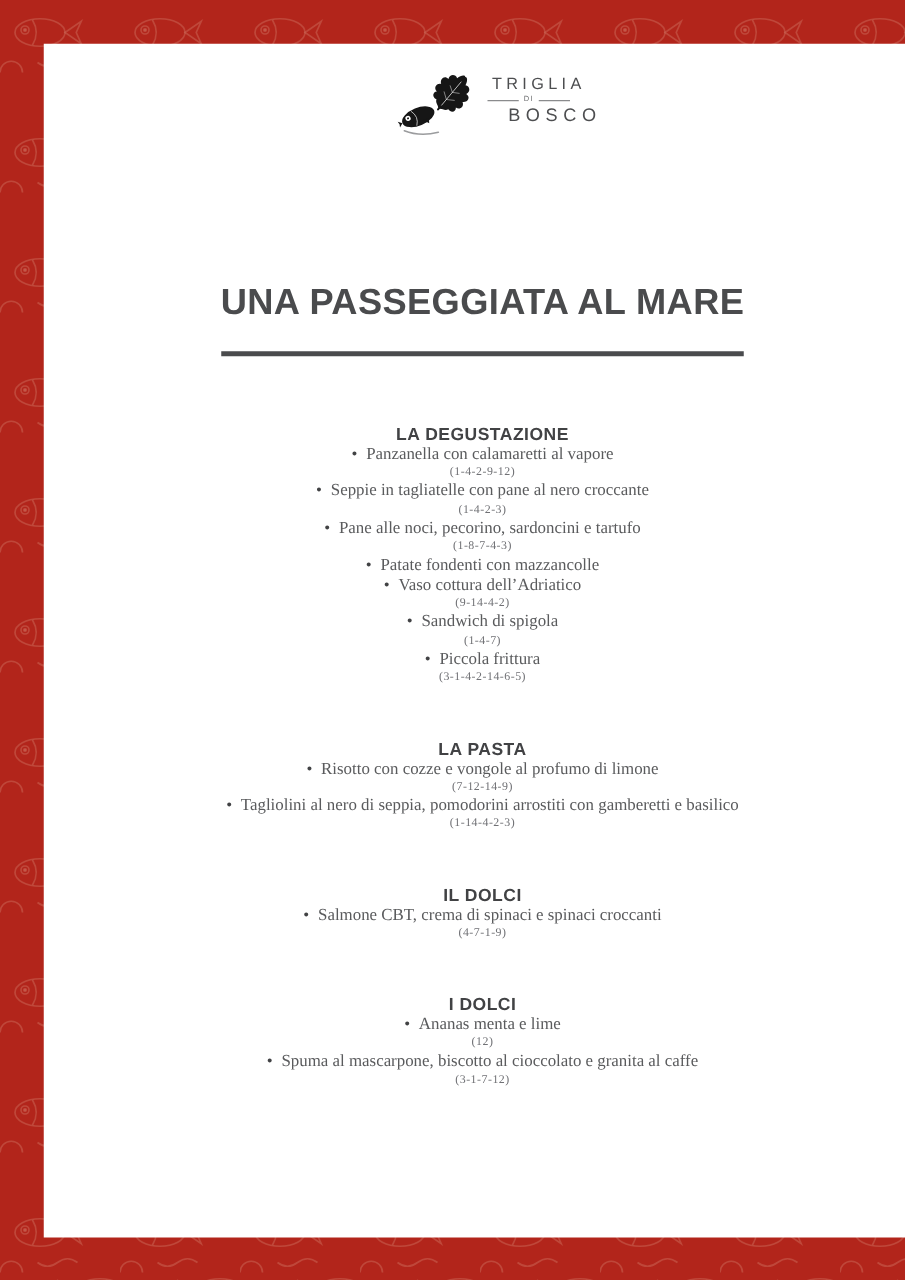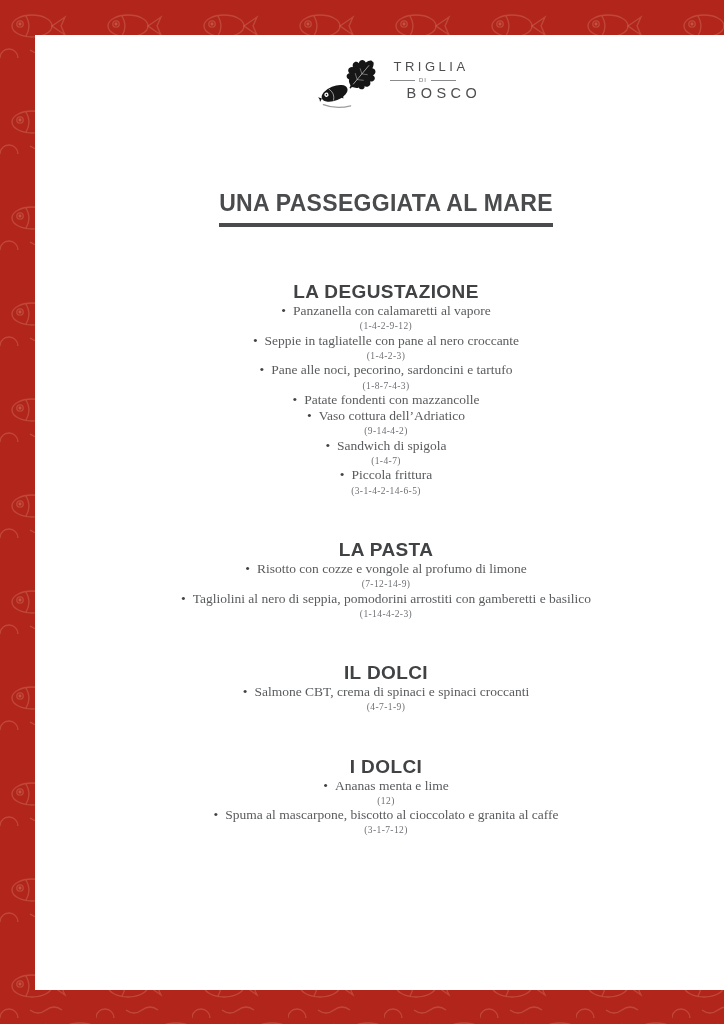--- a/index.html
+++ b/index.html
@@ -17,30 +17,30 @@
   .logo{margin-top:17px;display:flex;align-items:center;justify-content:center;gap:12px;}
   .logo-mark{width:62px;height:58px;flex:0 0 auto;}
   .logo-text{display:flex;flex-direction:column;align-items:stretch;width:66px;color:#4d4e50;}
   .logo-top{font-size:13px;letter-spacing:3.5px;text-indent:3.5px;line-height:1.1;}
   .logo-mid{display:flex;align-items:center;gap:4px;margin:3px 0;}
   .logo-mid .rule{flex:1;height:1px;background:#8a8b8d;}
   .logo-mid-di{font-size:6px;letter-spacing:1px;color:#6f7072;}
   .logo-bottom{font-size:14.5px;letter-spacing:4.5px;text-indent:4.5px;line-height:1.1;margin-left:12px;}
   
   .title{
-    display:inline-block;margin:81px auto 0 auto;
-    font-size:23px;font-weight:bold;letter-spacing:0.3px;color:#4a4b4d;
-    border-bottom:4px solid #4a4b4d;padding-bottom:7px;line-height:1.1;
+    display:inline-block;margin:117px auto 0 auto;
+    font-size:29px;font-weight:bold;letter-spacing:0.3px;color:#4a4b4d;
+    border-bottom:4px solid #4a4b4d;padding-bottom:22px;line-height:1.1;
   }
   
   .menu{padding:0 20px;}
   .section{margin-top:42px;}
   .section.first{margin-top:54px;}
   .section-heading{
-    margin:0;font-size:19px;font-weight:bold;letter-spacing:0.4px;color:#414244;
+    margin:0;font-size:14px;font-weight:bold;letter-spacing:0.4px;color:#414244;
   }
   .item{font-family:Liberation Serif, serif;}
   .item-name{font-size:13.5px;color:#5a5b5d;line-height:1.2;}
   .bullet{color:#414244;margin-right:7px;font-size:13.5px;}
   .item-code{font-size:9.5px;color:#707175;letter-spacing:0.4px;margin-top:2px;line-height:1.2;}
 </style>
 </head>
 <body>
 
 <svg class="border-pattern-svg" xmlns="http://www.w3.org/2000/svg" width="724" height="1024">

